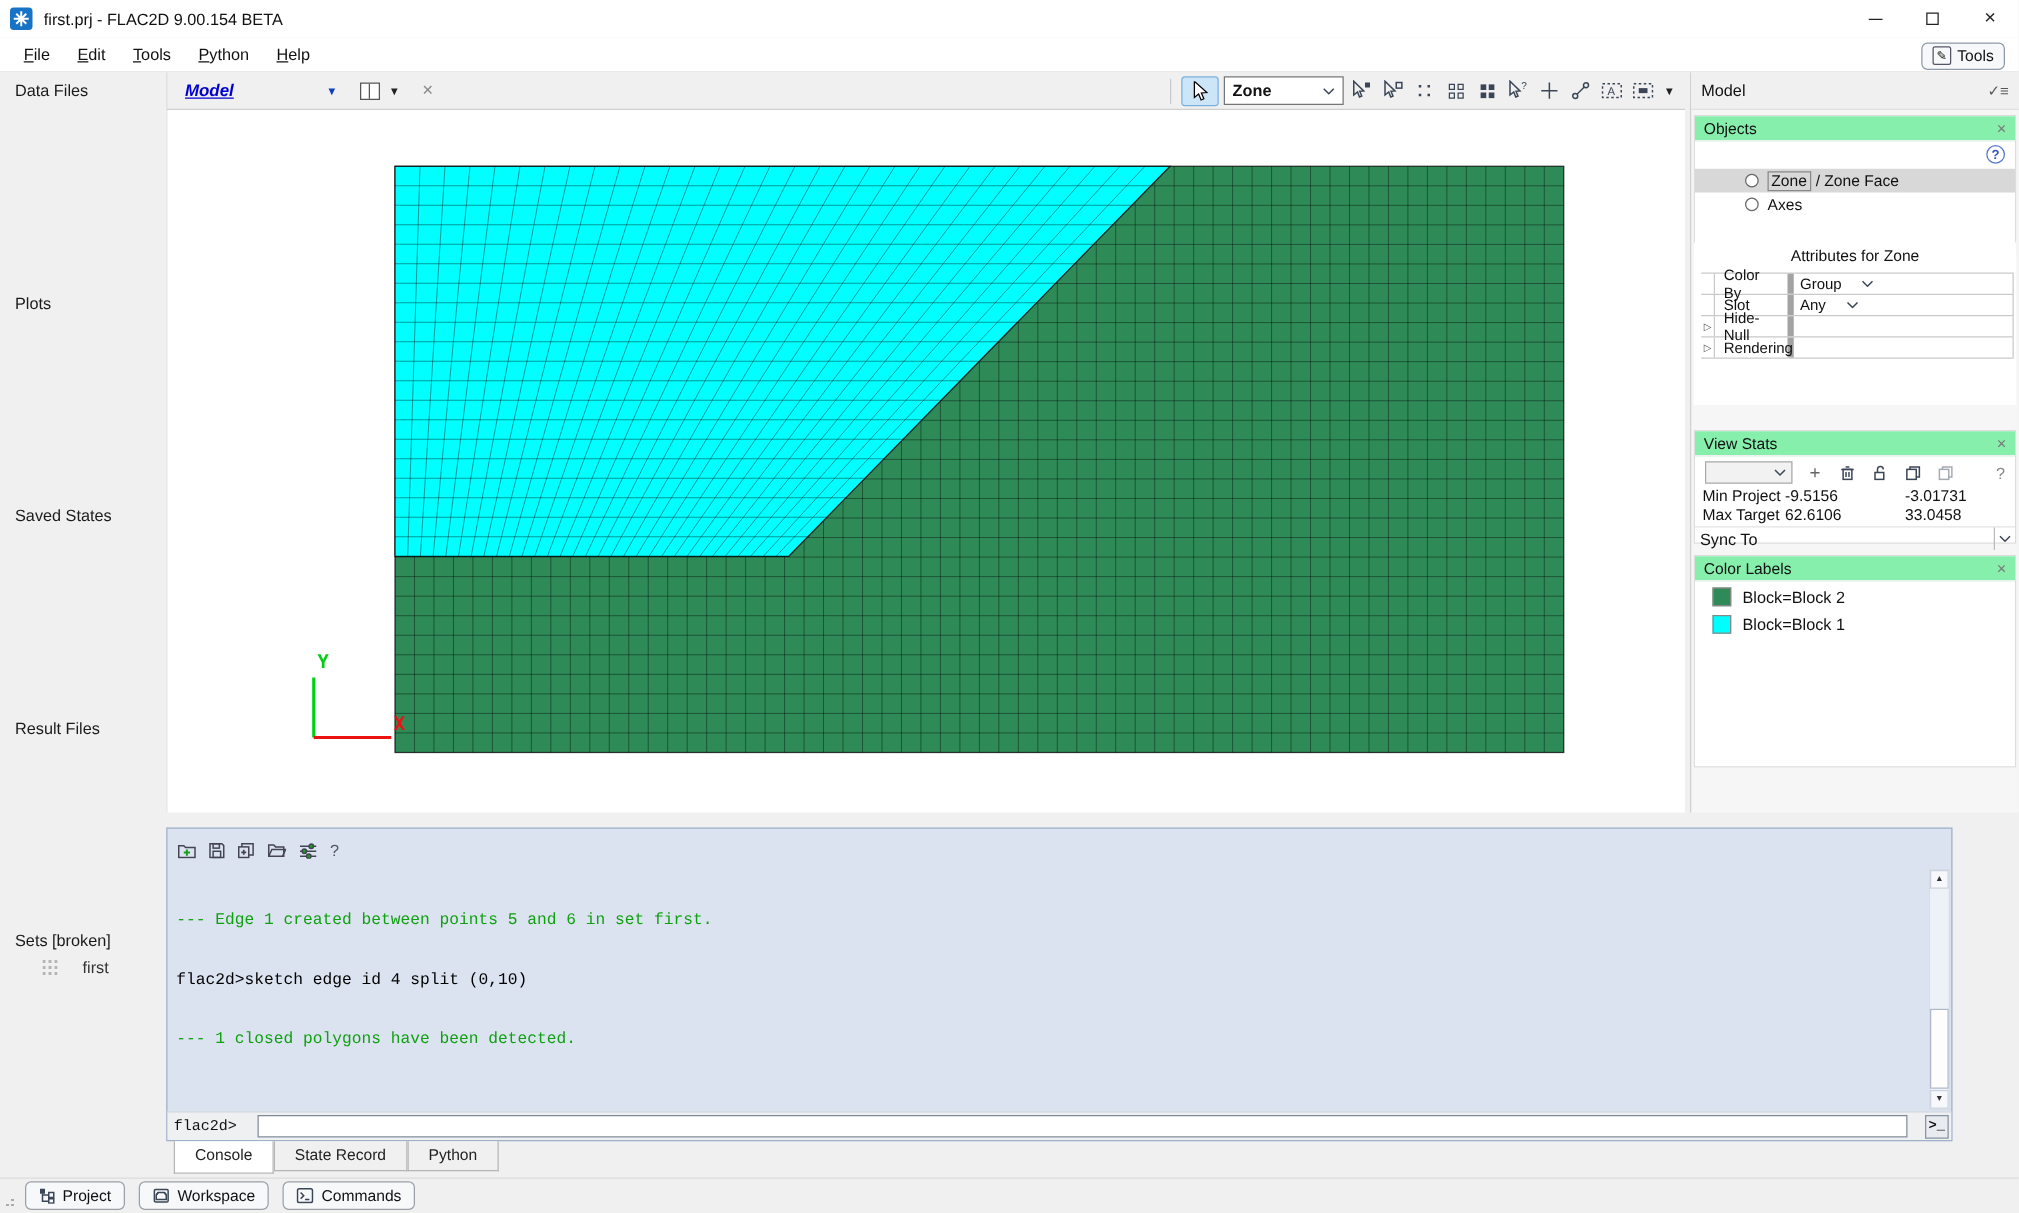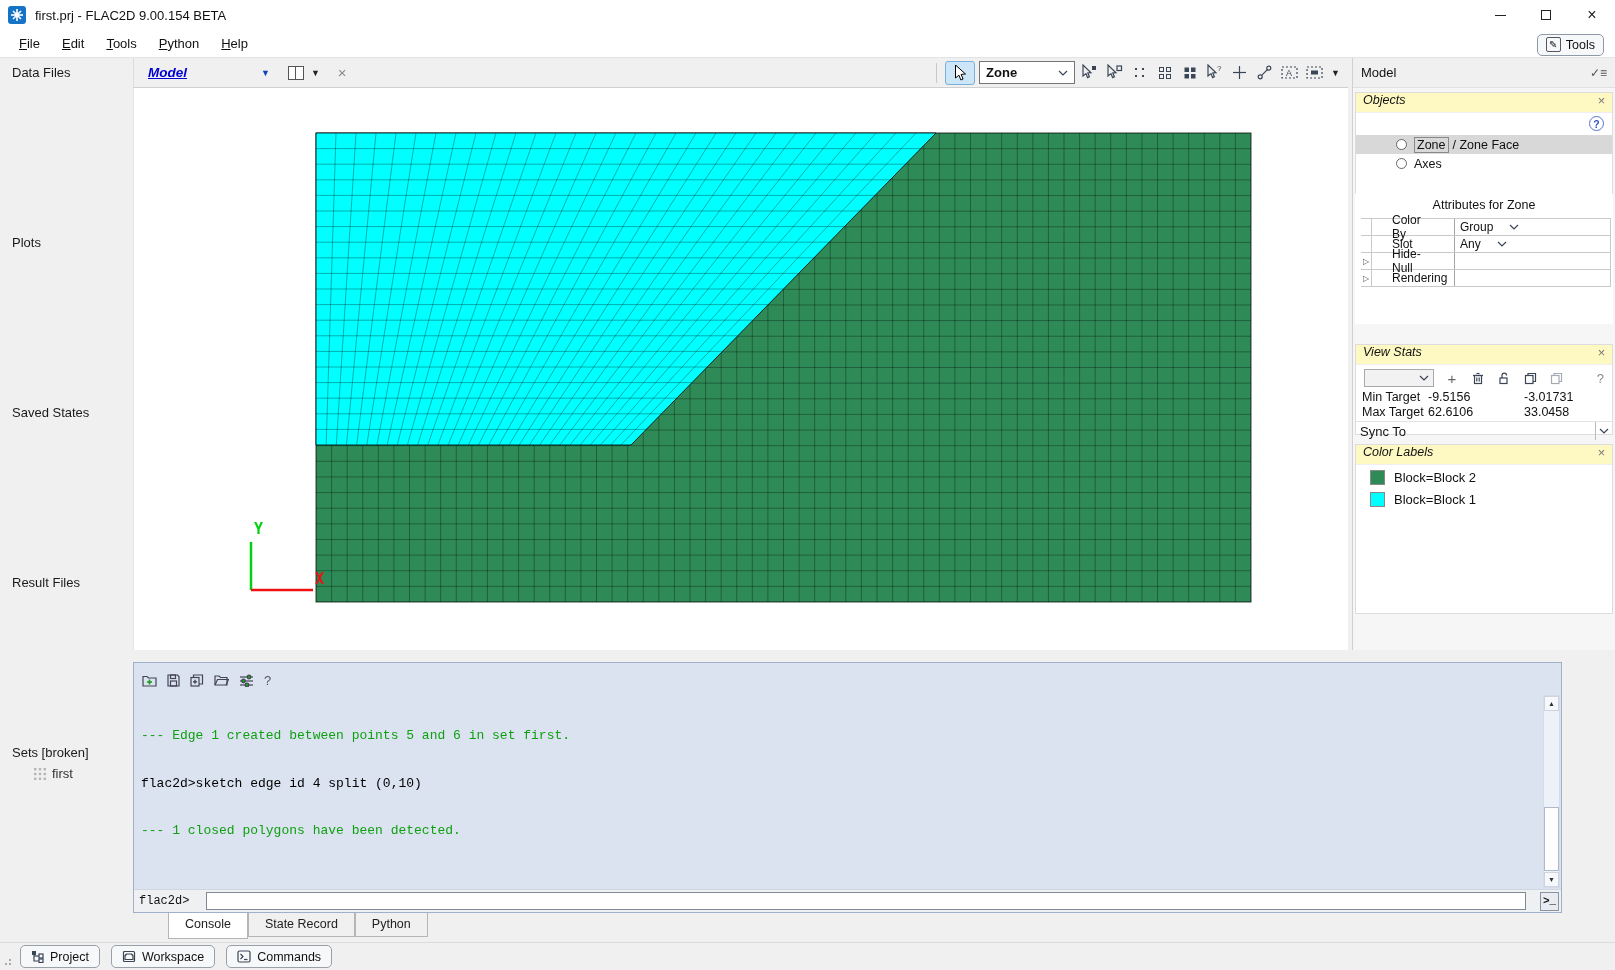--- a/index.html
+++ b/index.html
@@ -26,21 +26,21 @@
   .menu-item u { text-decoration:underline; }
   #tools-btn { position:absolute; right:11px; top:3.5px; height:22px; border:1px solid #8f9aa8;
                border-radius:5px; background:#f7f8fa; display:flex; align-items:center;
                padding:0 8px; gap:5px; font-size:12.5px; }
   .pen-ic { width:15px; height:15px; border:1px solid #556; border-radius:2px;
             font-size:10px; display:flex; align-items:center; justify-content:center; }
 
   
   #sidebar { left:0; top:58px; width:131px; height:884px; background:#f0f0f0; }
   .side-label { position:absolute; left:12px; font-size:13px; color:#1a1a1a; white-space:nowrap; }
-  #sets-first { position:absolute; left:34px; display:flex; gap:6px; align-items:center; color:#333; }
+  #sets-first { position:absolute; left:34px; display:flex; gap:20px; align-items:center; color:#333; }
 
   
   #tabrow { left:133px; top:58px; width:1215px; height:30px; background:#f0f0f0;
             border-bottom:1px solid #cfcfcf; border-left:1px solid #dedede;
             display:flex; align-items:center; }
   #model-tab-label { color:#0000d0; font-weight:bold; font-style:italic;
                      text-decoration:underline; margin-left:14px; font-size:13.5px; }
   .tri { font-size:9px; }
   .tri.blue { color:#1040c0; margin-left:74px; }
   .tri.dark { color:#222; margin-left:7px; }
@@ -65,39 +65,39 @@
   #canvas { left:133px; top:88px; width:1215px; height:562px; background:#fff; border-left:1px solid #e4e4e4; }
   #mesh { display:block; }
   .axlbl { font-family:"DejaVu Sans Mono",monospace; font-size:15px; font-weight:bold; }
 
   
   #rightpanel { left:1352px; top:58px; width:263px; height:592px; background:#f6f6f6;
                 border-left:1px solid #d0d0d0; }
   #rp-header { position:absolute; left:0; top:0; right:0; height:30px; background:#f0f0f0;
                display:flex; align-items:center; padding:0 8px; border-bottom:1px solid #e0e0e0; }
   .sec { position:absolute; left:2px; right:2px; background:#fff; border:1px solid #ddd; }
-  .sec-h { height:20px; display:flex; padding:0 7px; font-size:12.5px;
-           background:#fef9c3; border-bottom:1px solid #efefef;font-style:italic; }
+  .sec-h { height:20px; display:flex; align-items:center; padding:0 7px; font-size:12.5px;
+           background:#86efac; border-bottom:1px solid #efefef; }
   .sec-x { margin-left:auto; color:#777; font-size:13px; }
   #sec-objects { top:34px; height:114px; }
   .help-row { height:22px; display:flex; justify-content:flex-end; padding:3px 8px 0 0; }
   .help-circ { width:15px; height:15px; border:1.4px solid #5577cc; color:#3355bb; border-radius:50%;
                font-size:10.5px; font-weight:bold; display:flex; align-items:center; justify-content:center; }
   .radio-row { height:19px; display:flex; align-items:center; padding-left:40px; gap:7px; font-size:12.5px; }
   .radio-row.sel { background:#d8d8d8; }
   .radio { width:11px; height:11px; border:1.2px solid #666; border-radius:50%; background:#fff; }
   .focusbox { border:1px solid #888; padding:0 2px; }
   .attr-title { height:20px; text-align:center; padding-top:4px; font-size:12.5px; }
   #sec-attrs { top:136px; height:130px; border:none; background:#fff; }
   .atable { margin:4px 2px 0 6px; border-top:1px solid #c9c9c9; }
   .arow { display:flex; height:17px; border-bottom:1px solid #c9c9c9; align-items:stretch; font-size:12px; }
   .aexp { width:10px; font-size:8px; color:#555; display:flex; align-items:center; justify-content:center; }
   .aexp-spacer { width:10px; }
-  .alab { width:84px; border-left:1px solid #c9c9c9; border-right:1px solid #a3a3a3;
-          display:flex; align-items:center; padding:0 20px; }
+  .alab { width:64px; border-left:1px solid #c9c9c9; border-right:5px solid #a3a3a3;
+          display:flex; align-items:center; padding:0 7px; }
   .aval { flex:1; border-right:1px solid #c9c9c9; display:flex; align-items:center; padding:0 5px; gap:16px; }
   #sec-stats { top:286px; height:91px; }
   .vs-toolbar { height:24px; display:flex; align-items:center; gap:10px; padding:2px 8px 0; }
   .vs-combo { width:70px; height:18px; background:#f2f2f2; border:1px solid #aaa;
               display:flex; align-items:center; justify-content:flex-end; padding:0 4px; }
   .vs-ic { width:16px; height:16px; display:flex; align-items:center; justify-content:center; color:#666; }
   .vs-ic.dim { opacity:.45; }
   .vs-q { margin-left:auto; color:#888; font-size:13px; }
   .stat-row { display:flex; height:15px; align-items:center; padding-left:6px; font-size:12.5px; }
   .stat-lab { width:66px; }
@@ -132,21 +132,21 @@
   .cinput { flex:1; height:18px; border:1px solid #7f8a99; background:#fff;
             font-family:"Liberation Mono",monospace; font-size:12px; padding:0 3px; }
   .runbtn { width:19px; height:19px; border:1px solid #8a93a2; background:#e8ebef;
             font-family:"Liberation Mono",monospace; font-size:11px; font-weight:bold;
             display:flex; align-items:center; justify-content:center; }
 
   
   #consoletabs { left:133px; top:913px; width:1429px; height:26px; display:flex; padding-left:6px; }
   .ctab { height:24px; padding:4px 16px 0; border:1px solid #b5b5b5; border-top:none;
           background:#f0f0f0; font-size:12.5px; color:#222; }
-  .ctab.active { background:#fff; border-bottom:1px solid #b5b5b5; height:26px;margin-left:29px; }
+  .ctab.active { background:#fff; border-bottom:1px solid #b5b5b5; height:26px; }
 
   
   #bottombar { left:0; top:942px; width:1615px; height:28px; background:#f0f0f0;
                border-top:1px solid #dcdcdc; display:flex; align-items:center; gap:11px; padding-left:20px; }
   .bbtn { height:23px; border:1px solid #9aa0a8; border-radius:5px; background:#f7f8fa;
           display:flex; align-items:center; gap:6px; padding:0 10px; font-size:12.5px; }
   .bbtn svg { display:block; stroke:#3a4656; fill:none; stroke-width:1.2; }
   #grip { position:absolute; left:4px; top:956px; width:10px; height:10px;
           background:radial-gradient(circle 1px at 2px 8px,#aaa 99%,transparent),
                      radial-gradient(circle 1px at 6px 8px,#aaa 99%,transparent),
@@ -567,21 +567,21 @@
       </span>
       <span class="vs-ic dim">
         <svg class="lineic" width="13" height="13" viewBox="0 0 13 13">
             <rect x="1.5" y="3.5" width="7.5" height="8"></rect>
             <polyline points="4,3.5 4,1.5 11.5,1.5 11.5,9.5 9,9.5"></polyline>
           </svg>
       </span>
       <span class="vs-q">?</span>
     </div>
     <div class="stat-row">
-      <span class="stat-lab">Min Target</span>
+      <span class="stat-lab">Min Project</span>
       <span class="stat-v1">-9.5156</span>
       <span>-3.01731</span>
     </div>
     <div class="stat-row">
       <span class="stat-lab">Max Target</span>
       <span class="stat-v1">62.6106</span>
       <span>33.0458</span>
     </div>
     <div class="sync-row">
       <span>Sync To</span>

